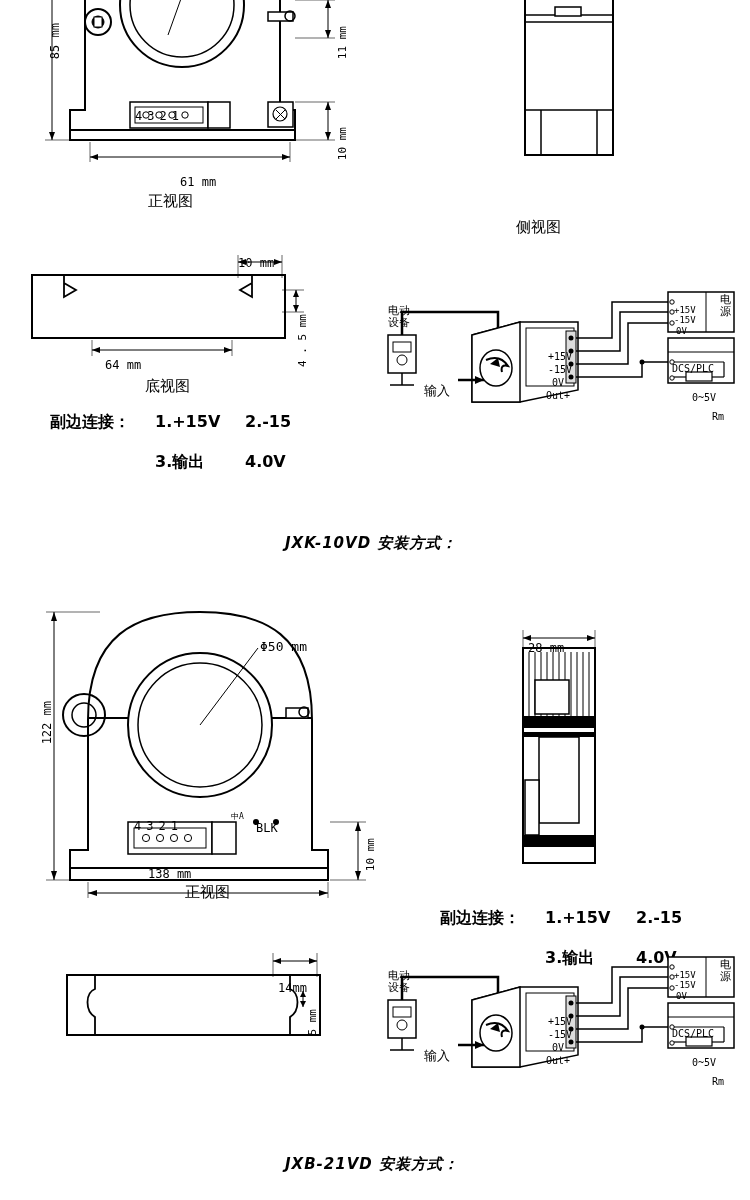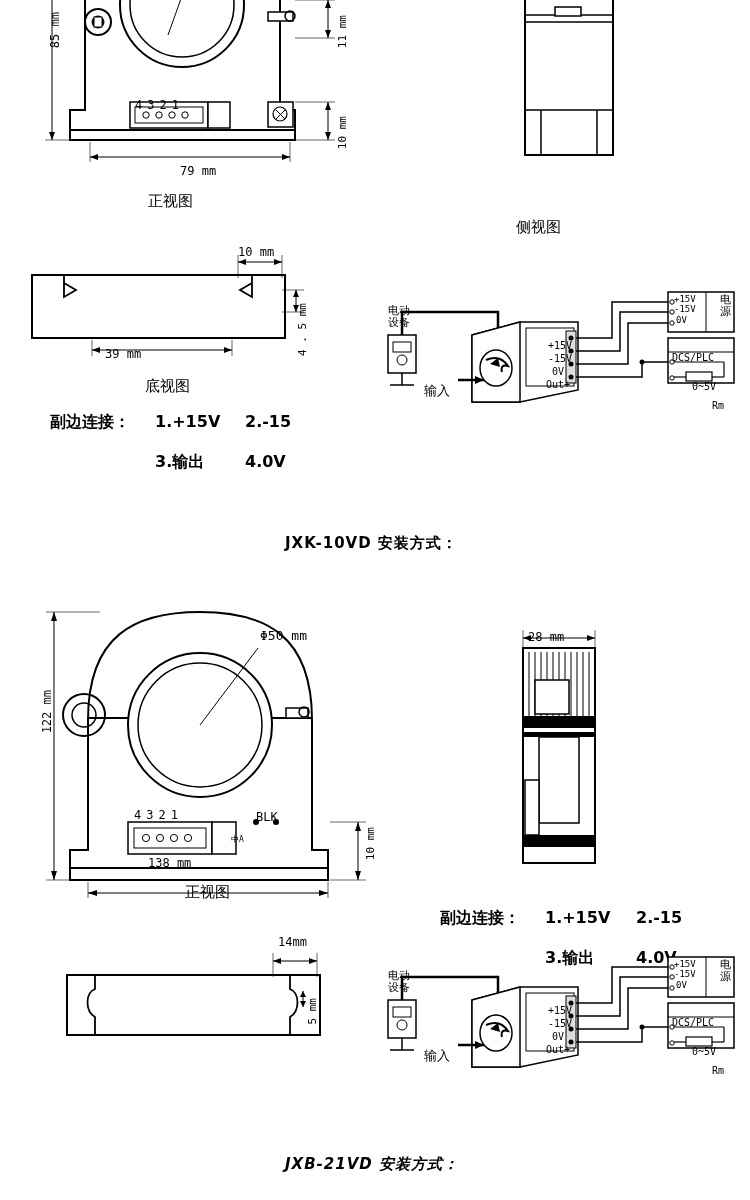--- a/index.html
+++ b/index.html
@@ -3,21 +3,21 @@
 <meta charset="utf-8">
 <style>
   html,body{margin:0;padding:0;background:#ffffff;}
   body{width:750px;height:1200px;position:relative;font-family:"DejaVu Sans","Liberation Sans",sans-serif;color:#000;}
   .page{position:relative;width:750px;height:1200px;overflow:hidden;}
   .abs{position:absolute;}
   svg{display:block;}
   .lbl{position:absolute;font-size:13px;color:#000;white-space:nowrap;}
   .lbl-b{font-weight:bold;}
   .cn{font-family:"DejaVu Sans","Liberation Sans",sans-serif;}
-  .mono{font-family:"DejaVu Sans Mono","Liberation Mono",monospace;}
+  .mono{font-family:"DejaVu Sans Mono","Liberation Mono",monospace;margin-top:11px;}
   .vert{writing-mode:vertical-rl;transform:rotate(180deg);}
   .title{font-size:15px;font-weight:bold;letter-spacing:1px;}
 </style>
 </head>
 <body>
 
 <div class="page">
 
   <div class="abs" style="left:40px;top:-10px;">
     <svg width="320" height="180" viewBox="0 0 320 180">
@@ -70,21 +70,21 @@
 
       <line x1="288" y1="112" x2="288" y2="150" stroke="#000" stroke-width="1"></line>
       <path d="M288 112 l-3 8 h6 z" fill="#000"></path>
       <path d="M288 150 l-3 -8 h6 z" fill="#000"></path>
       <line x1="255" y1="112" x2="295" y2="112" stroke="#000" stroke-width="0.6"></line>
       <line x1="255" y1="150" x2="295" y2="150" stroke="#000" stroke-width="0.6"></line>
     </svg>
   </div>
 
   <div class="lbl vert mono" style="left:48px;top:12px;font-size:12px;">85 mm</div>
-  <div class="lbl mono" style="left:180px;top:164px;font-size:12px;">79 mm</div>
+  <div class="lbl mono" style="left:180px;top:164px;font-size:12px;">61 mm</div>
   <div class="lbl vert mono" style="left:336px;top:15px;font-size:11px;">11 mm</div>
   <div class="lbl vert mono" style="left:336px;top:116px;font-size:11px;">10 mm</div>
 
   <div class="lbl mono" style="left:135px;top:98px;font-size:12px;letter-spacing:5px;">
     <span>4</span><span>3</span><span>2</span><span>1</span>
   </div>
 
   <div class="lbl cn" style="left:148px;top:192px;font-size:15px;">正视图</div>
 
   <div class="abs" style="left:505px;top:-10px;">
@@ -126,21 +126,21 @@
 
       <line x1="72" y1="100" x2="212" y2="100" stroke="#000" stroke-width="1"></line>
       <path d="M72 100 l8 -3 v6 z" fill="#000"></path>
       <path d="M212 100 l-8 -3 v6 z" fill="#000"></path>
       <line x1="72" y1="90" x2="72" y2="106" stroke="#000" stroke-width="0.6"></line>
       <line x1="212" y1="90" x2="212" y2="106" stroke="#000" stroke-width="0.6"></line>
     </svg>
   </div>
   <div class="lbl mono" style="left:238px;top:245px;font-size:12px;">10  mm</div>
   <div class="lbl vert mono" style="left:296px;top:303px;font-size:11px;">4 . 5 mm</div>
-  <div class="lbl mono" style="left:105px;top:347px;font-size:12px;">39 mm</div>
+  <div class="lbl mono" style="left:105px;top:347px;font-size:12px;">64 mm</div>
   <div class="lbl cn" style="left:145px;top:377px;font-size:15px;">底视图</div>
 
   <div class="lbl cn lbl-b" style="left:50px;top:412px;font-size:16px;">副边连接：</div>
   <div class="lbl lbl-b" style="left:155px;top:412px;font-size:16px;">1.+15V</div>
   <div class="lbl lbl-b" style="left:245px;top:412px;font-size:16px;">2.-15</div>
   <div class="lbl cn lbl-b" style="left:155px;top:452px;font-size:16px;">3.输出</div>
   <div class="lbl lbl-b" style="left:245px;top:452px;font-size:16px;">4.0V</div>
 
   <div class="abs" style="left:380px;top:290px;">
     <svg width="360" height="140" viewBox="0 0 360 140">
@@ -201,21 +201,21 @@
   <div class="lbl mono" style="left:552px;top:366px;font-size:10px;">0V</div>
   <div class="lbl mono" style="left:546px;top:379px;font-size:10px;">Out+</div>
   <div class="lbl mono" style="left:674px;top:294px;font-size:9px;">+15V</div>
   <div class="lbl mono" style="left:674px;top:304px;font-size:9px;">-15V</div>
   <div class="lbl mono" style="left:676px;top:315px;font-size:9px;">0V</div>
   <div class="lbl cn" style="left:720px;top:294px;font-size:11px;line-height:12px;">电<br>源</div>
   <div class="lbl mono" style="left:672px;top:352px;font-size:10px;">DCS/PLC</div>
   <div class="lbl mono" style="left:692px;top:381px;font-size:10px;">0~5V</div>
   <div class="lbl mono" style="left:712px;top:400px;font-size:10px;">Rm</div>
 
-  <div class="lbl cn title" style="left:285px;top:534px;">JXK-10VD  安装方式：</div>
+  <div class="lbl cn title" style="left:285px;top:534px;font-style:italic;">JXK-10VD  安装方式：</div>
 
   <div class="abs" style="left:40px;top:600px;">
     <svg width="340" height="300" viewBox="0 0 340 300">
 
       <path d="M48 120 C48 35, 95 12, 160 12 C225 12, 272 35, 272 120 L272 250 L288 250 L288 268 L30 268 L30 250 L48 250 Z" fill="none" stroke="#000" stroke-width="2"></path>
 
       <rect x="30" y="268" width="258" height="12" fill="none" stroke="#000" stroke-width="2"></rect>
 
       <circle cx="160" cy="125" r="72" fill="none" stroke="#000" stroke-width="2"></circle>
       <circle cx="160" cy="125" r="62" fill="none" stroke="#000" stroke-width="1.5"></circle>
@@ -261,21 +261,21 @@
       <line x1="290" y1="280" x2="326" y2="280" stroke="#000" stroke-width="0.6"></line>
     </svg>
   </div>
   <div class="lbl vert mono" style="left:40px;top:690px;font-size:12px;">122 mm</div>
   <div class="lbl mono" style="left:148px;top:856px;font-size:12px;text-align:right;">138 mm</div>
   <div class="lbl vert mono" style="left:364px;top:827px;font-size:11px;">10 mm</div>
   <div class="lbl mono" style="left:260px;top:628px;font-size:13px;">Φ50 mm</div>
   <div class="lbl mono" style="left:134px;top:808px;font-size:12px;letter-spacing:5px;">
     <span>4</span><span>3</span><span>2</span><span>1</span>
   </div>
-  <div class="lbl mono" style="left:231px;top:834px;font-size:8px;">中A</div>
+  <div class="lbl mono" style="left:231px;top:800px;font-size:8px;">中A</div>
   <div class="lbl mono" style="left:256px;top:810px;font-size:12px;">BLK</div>
   <div class="lbl cn" style="left:185px;top:883px;font-size:15px;">正视图</div>
 
   <div class="abs" style="left:495px;top:620px;">
     <svg width="200" height="260" viewBox="0 0 200 260">
 
       <line x1="28" y1="18" x2="100" y2="18" stroke="#000" stroke-width="1"></line>
       <path d="M28 18 l8 -3 v6 z" fill="#000"></path>
       <path d="M100 18 l-8 -3 v6 z" fill="#000"></path>
       <line x1="28" y1="10" x2="28" y2="30" stroke="#000" stroke-width="0.6"></line>
@@ -325,21 +325,21 @@
       <path d="M218 16 l8 -3 v6 z" fill="#000"></path>
       <path d="M262 16 l-8 -3 v6 z" fill="#000"></path>
       <line x1="218" y1="8" x2="218" y2="32" stroke="#000" stroke-width="0.6"></line>
       <line x1="262" y1="8" x2="262" y2="32" stroke="#000" stroke-width="0.6"></line>
 
       <line x1="248" y1="46" x2="248" y2="62" stroke="#000" stroke-width="1"></line>
       <path d="M248 46 l-3 6 h6 z" fill="#000"></path>
       <path d="M248 62 l-3 -6 h6 z" fill="#000"></path>
     </svg>
   </div>
-  <div class="lbl mono" style="left:278px;top:935px;font-size:12px;">14mm</div>
+  <div class="lbl mono" style="left:278px;top:970px;font-size:12px;">14mm</div>
   <div class="lbl vert mono" style="left:306px;top:998px;font-size:11px;">5  mm</div>
 
   <div class="abs" style="left:380px;top:955px;">
     <svg width="360" height="140" viewBox="0 0 360 140">
       <rect x="8" y="45" width="28" height="38" fill="none" stroke="#000" stroke-width="1.5"></rect>
       <rect x="13" y="52" width="18" height="10" fill="none" stroke="#000" stroke-width="1"></rect>
       <circle cx="22" cy="70" r="5" fill="none" stroke="#000" stroke-width="1"></circle>
       <line x1="22" y1="83" x2="22" y2="95" stroke="#000" stroke-width="1.5"></line>
       <line x1="10" y1="95" x2="34" y2="95" stroke="#000" stroke-width="1.5"></line>
       <path d="M22 45 L22 22 L118 22 L118 68" fill="none" stroke="#000" stroke-width="2.5"></path>

